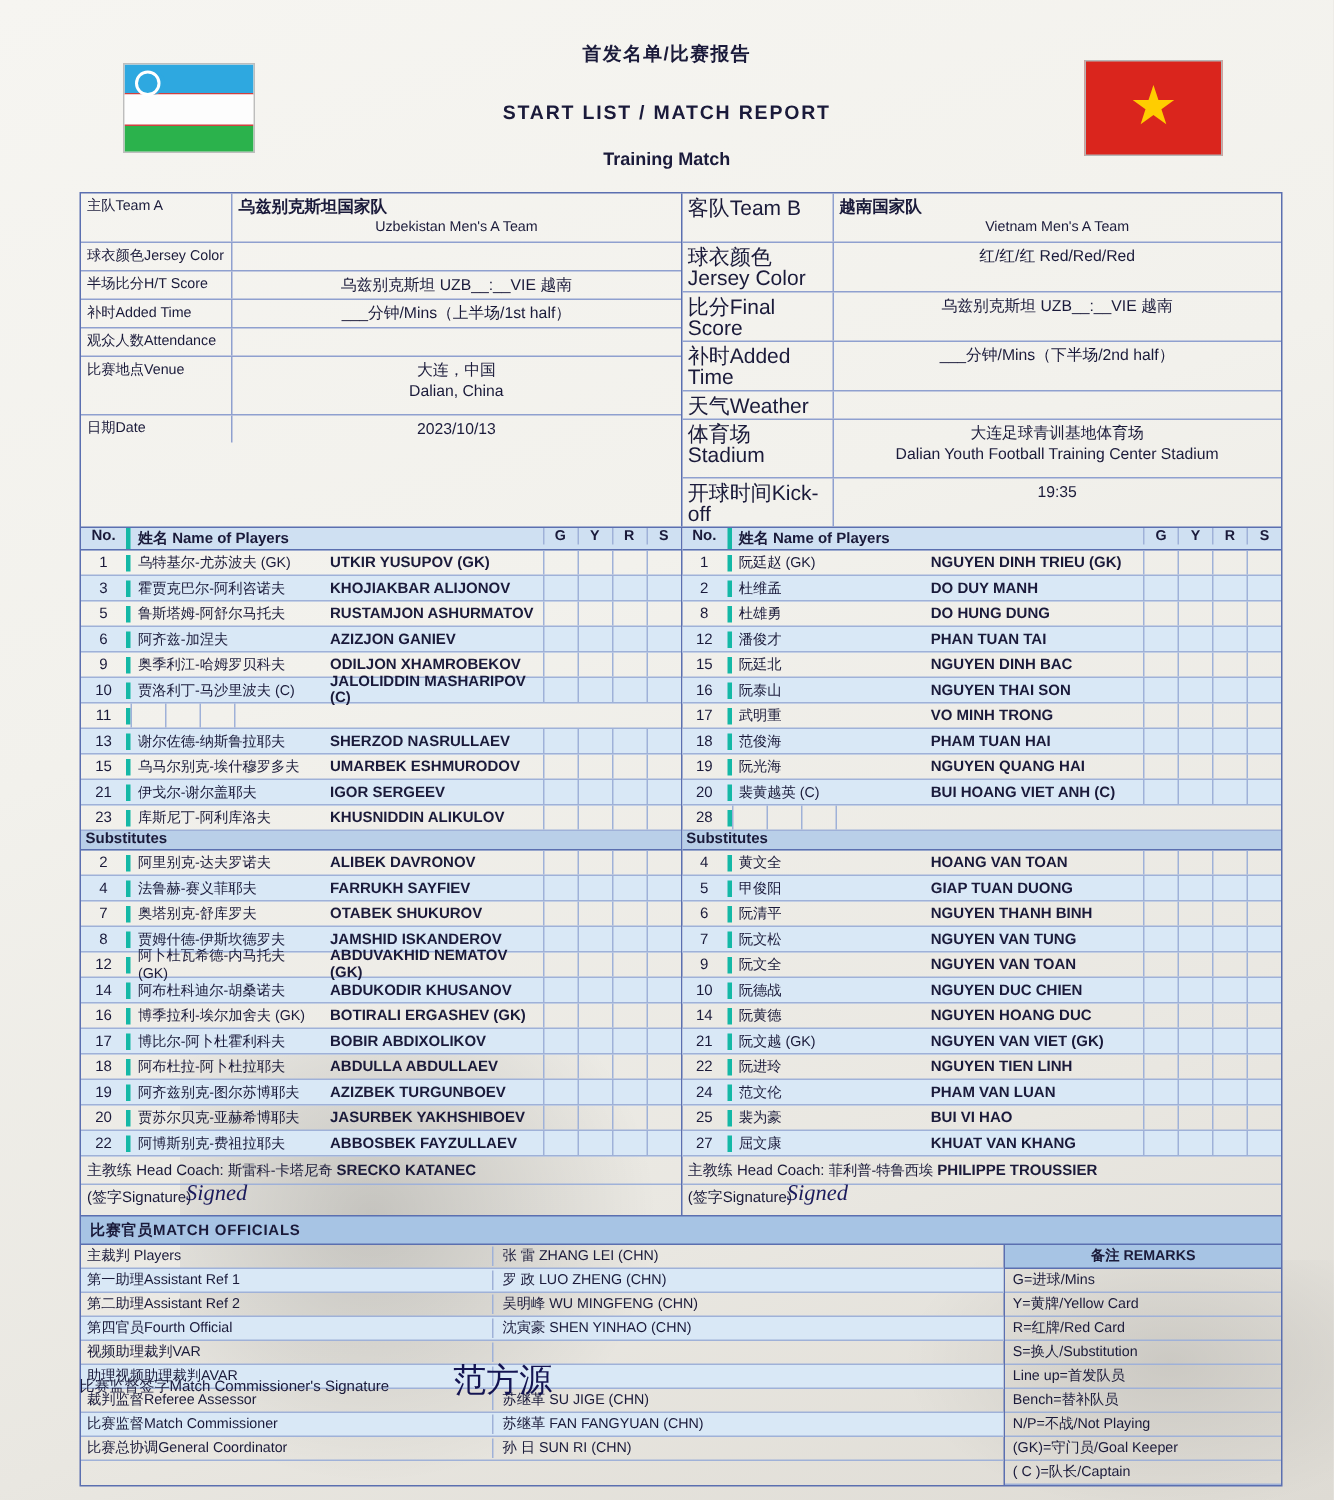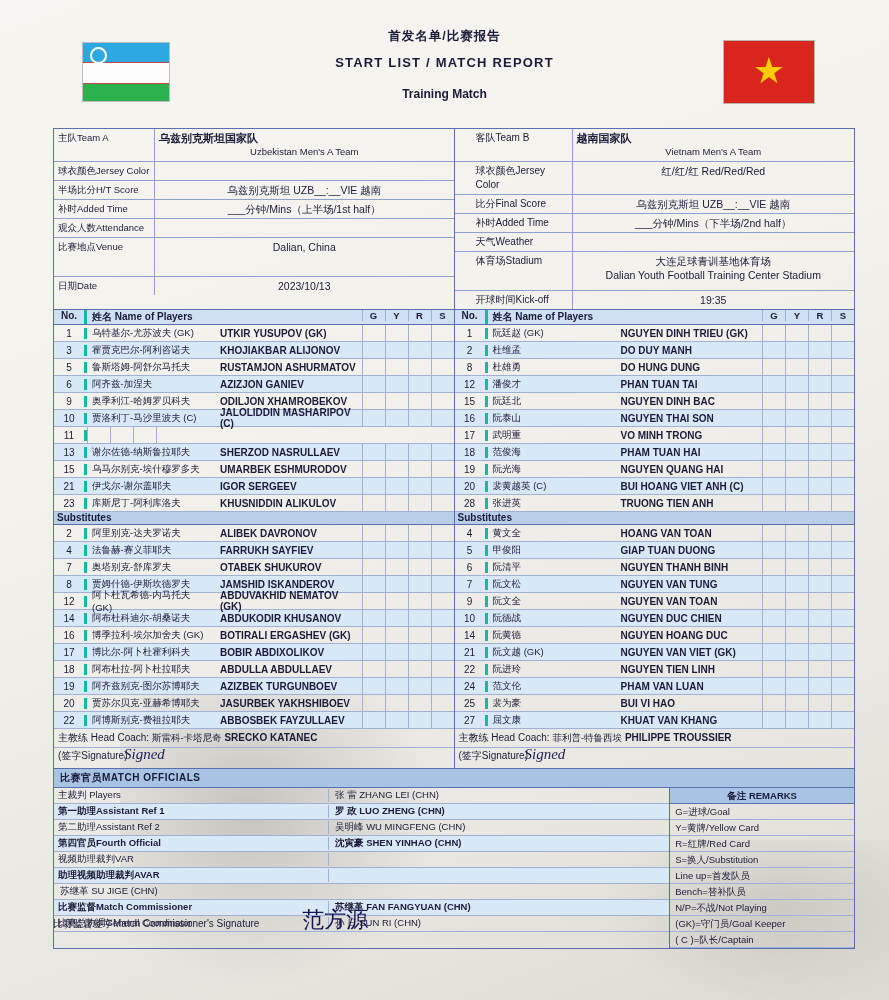--- a/index.html
+++ b/index.html
@@ -20,42 +20,42 @@
   }
   .shadowblob2{
     position:absolute;left:600px;top:840px;width:300px;height:170px;
     background:radial-gradient(ellipse at 60% 40%, rgba(0,0,0,0.10), rgba(0,0,0,0) 70%);
     pointer-events:none;
   }
 
   
   .hdr{position:absolute;left:0;top:28px;width:889px;text-align:center;}
   .hdr .l1{font-size:12.5px;font-weight:bold;letter-spacing:1px;}
-  .hdr .l2{font-size:13px;font-weight:bold;letter-spacing:1.2px;margin-top:10px;}
+  .hdr .l2{font-size:13px;font-weight:bold;letter-spacing:1.2px;margin-top:22px;}
   .hdr .l3{font-size:12px;font-weight:bold;margin-top:17px;}
 
   .flag-uz{position:absolute;left:82px;top:42px;width:86px;height:58px;border:1px solid #bdbdbd;overflow:hidden;}
   .flag-uz .b1{height:33%;background:#2ea8e0;}
   .flag-uz .b2{height:34%;background:#fdfdfd;}
   .flag-uz .b3{height:33%;background:#2bb24c;}
   .flag-uz .line{height:1px;background:#d04040;}
   .flag-uz .moon{position:absolute;left:7px;top:4px;width:13px;height:13px;border-radius:50%;border:2px solid #fff;box-shadow:4px 0 0 -1px #2ea8e0;}
   .flag-vn{position:absolute;left:723px;top:40px;width:90px;height:62px;background:#da251d;border:1px solid #b5b5b5;}
   .flag-vn .star{position:absolute;left:50%;top:50%;transform:translate(-50%,-54%);font-size:36px;color:#ffcd00;line-height:1;}
 
   
   .frame{position:absolute;left:53px;top:128px;width:800px;border:1px solid #5b6fb0;}
   .row{display:flex;border-bottom:1px solid #8fa0cf;}
   .row:last-child{border-bottom:none;}
   .cell{padding:2px 4px;font-size:10.5px;line-height:14px;}
   .bd-r{border-right:1px solid #8fa0cf;}
 
   .lab{width:92px;flex:0 0 92px;font-size:9.5px;}
   .midA{flex:1;text-align:center;}
-  .labB{width:92px;flex:0 0 92px;font-size:10px;margin-left:17px;}
+  .labB{width:92px;flex:0 0 92px;font-size:14px;}
   .midB{flex:1;text-align:center;}
 
   .teamname{font-size:11px;font-weight:bold;text-align:left;}
   .teamsub{font-size:9.5px;text-align:center;}
 
   .topgrid{display:flex;}
   .colA{width:50%;border-right:1px solid #5b6fb0;}
   .colB{width:50%;}
 
   
@@ -75,21 +75,21 @@
   .coachrow .cn{font-size:9.5px;}
   .sigrow{font-size:10px;padding:1px 4px;height:18px;position:relative;}
   .signed{font-family:"Liberation Serif",serif;font-style:italic;font-size:15px;color:#1b1b5c;position:absolute;left:70px;top:-2px;}
 
   
   .offhdr{background:#a7c4e4;font-size:10px;font-weight:bold;padding:2px 6px;border-top:1px solid #5b6fb0;border-bottom:1px solid #5b6fb0;letter-spacing:.5px;}
   .offgrid{display:flex;}
   .offleft{width:77%;border-right:1px solid #5b6fb0;}
   .offright{width:23%;}
   .orow{display:flex;border-bottom:1px solid #9fb1d8;height:15px;align-items:center;}
-  .orow.alt{background:#d9e8f6;font-weight:bold;}
+  .orow.alt{background:#d9e8f6;}
   .orole{flex:0 0 270px;font-size:9.5px;padding-left:4px;border-right:1px solid #9fb1d8;}
   .oname{flex:1;font-size:9.5px;padding-left:6px;}
   .rrow{height:15px;font-size:9.5px;padding-left:5px;border-bottom:1px solid #9fb1d8;line-height:15px;}
   .remhdr{background:#a7c4e4;font-size:9.5px;font-weight:bold;text-align:center;height:15px;line-height:15px;border-bottom:1px solid #5b6fb0;}
 
   .footsig{position:absolute;left:53px;top:905px;font-size:10px;}
   .footsig .script{font-family:"Liberation Serif",serif;font-size:22px;color:#141452;margin-left:40px;}
 </style>
 </head>
 <body>
@@ -139,20 +139,21 @@
           <div class="cell lab bd-r">补时Added Time</div>
           <div class="cell midA">___分钟/Mins（上半场/1st half）</div>
         </div>
         <div class="row">
           <div class="cell lab bd-r">观众人数Attendance</div>
           <div class="cell midA"></div>
         </div>
         <div class="row" style="height:38px">
           <div class="cell lab bd-r">比赛地点Venue</div>
           <div class="cell midA">
+            <div>大连，中国</div>
             <div>Dalian, China</div>
           </div>
         </div>
         <div class="row" style="border-bottom:none">
           <div class="cell lab bd-r">日期Date</div>
           <div class="cell midA">2023/10/13</div>
         </div>
       </div>
 
       <div class="colB">
@@ -584,24 +585,20 @@
                 <span class="pcn">裴黄越英 (C)</span>
                 <span class="pen">BUI HOANG VIET ANH (C)</span>
               </div>
               <div class="pg"></div>
               <div class="py"></div>
               <div class="pr"></div>
               <div class="ps"></div>
             </div>
             <div class="prow">
               <div class="pno">28</div>
-              <div class="pnm">
-                <span class="pcn">张进英</span>
-                <span class="pen">TRUONG TIEN ANH</span>
-              </div>
               <div class="pg"></div>
               <div class="py"></div>
               <div class="pr"></div>
               <div class="ps"></div>
             </div>
           </div>
         <div class="subhdr">Substitutes</div>
         <div id="b-subs">
             <div class="prow">
               <div class="pno">4</div>
@@ -769,35 +766,36 @@
           </div>
           <div class="orow">
             <div class="orole">视频助理裁判VAR</div>
             <div class="oname"></div>
           </div>
           <div class="orow alt">
             <div class="orole">助理视频助理裁判AVAR</div>
             <div class="oname"></div>
           </div>
           <div class="orow">
+            <div class="orole">裁判监督Referee Assessor</div>
             <div class="oname">苏继革 SU JIGE (CHN)</div>
           </div>
           <div class="orow alt">
             <div class="orole">比赛监督Match Commissioner</div>
             <div class="oname">苏继革 FAN FANGYUAN (CHN)</div>
           </div>
           <div class="orow">
             <div class="orole">比赛总协调General Coordinator</div>
             <div class="oname">孙  日 SUN RI (CHN)</div>
           </div>
         </div>
       <div class="offright">
         <div class="remhdr">备注 REMARKS</div>
         <div id="rem-rows">
-            <div class="rrow">G=进球/Goal</div>
+            <div class="rrow">G=进球/Mins</div>
             <div class="rrow">Y=黄牌/Yellow Card</div>
             <div class="rrow">R=红牌/Red Card</div>
             <div class="rrow">S=换人/Substitution</div>
             <div class="rrow">Line up=首发队员</div>
             <div class="rrow">Bench=替补队员</div>
             <div class="rrow">N/P=不战/Not Playing</div>
             <div class="rrow">(GK)=守门员/Goal Keeper</div>
             <div class="rrow">( C )=队长/Captain</div>
           </div>
       </div>

